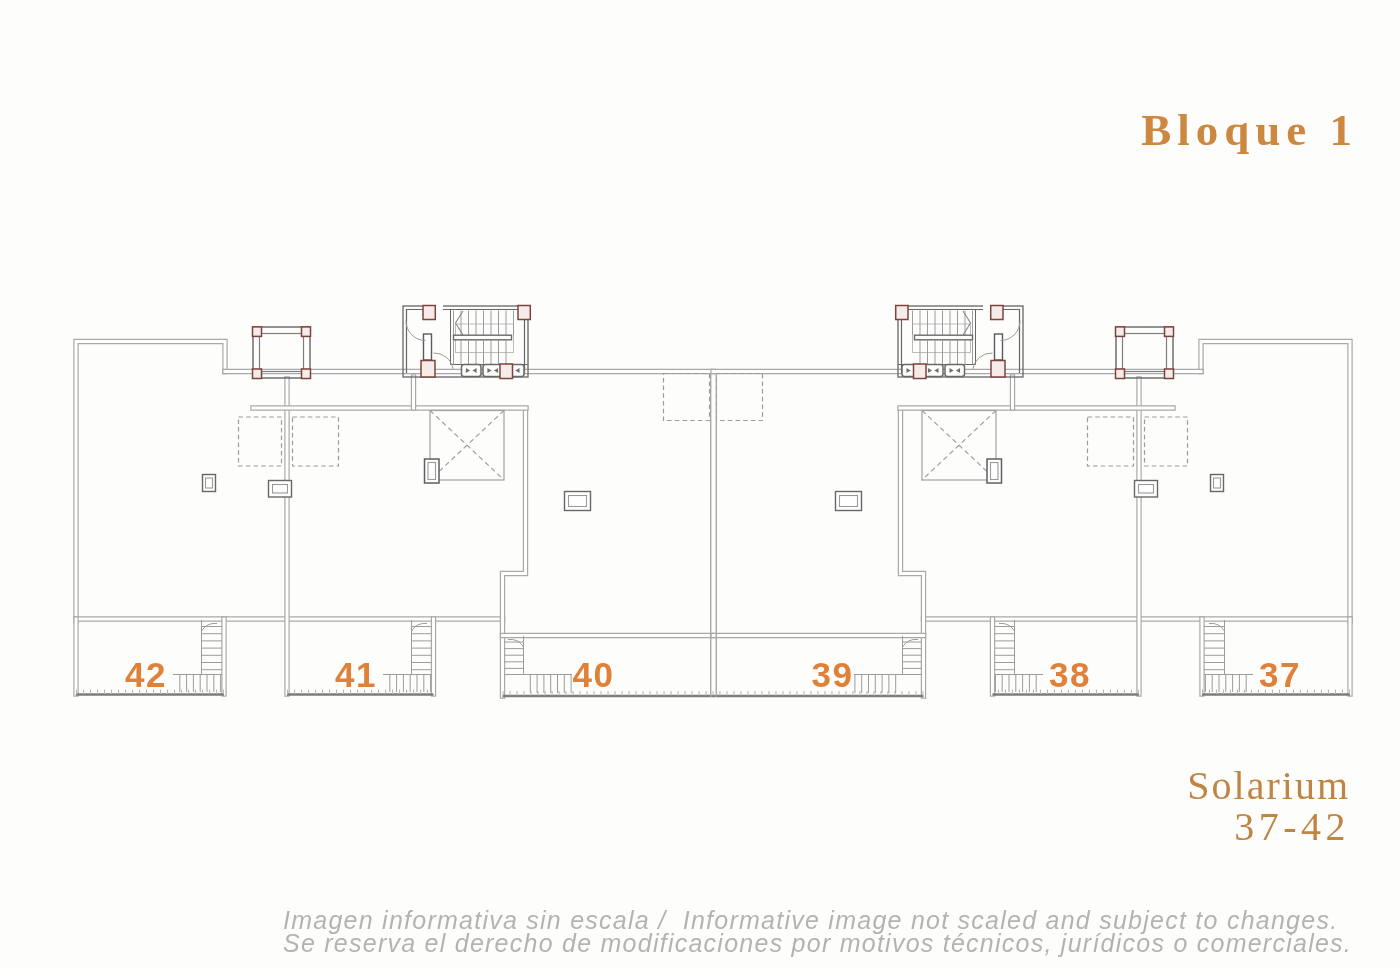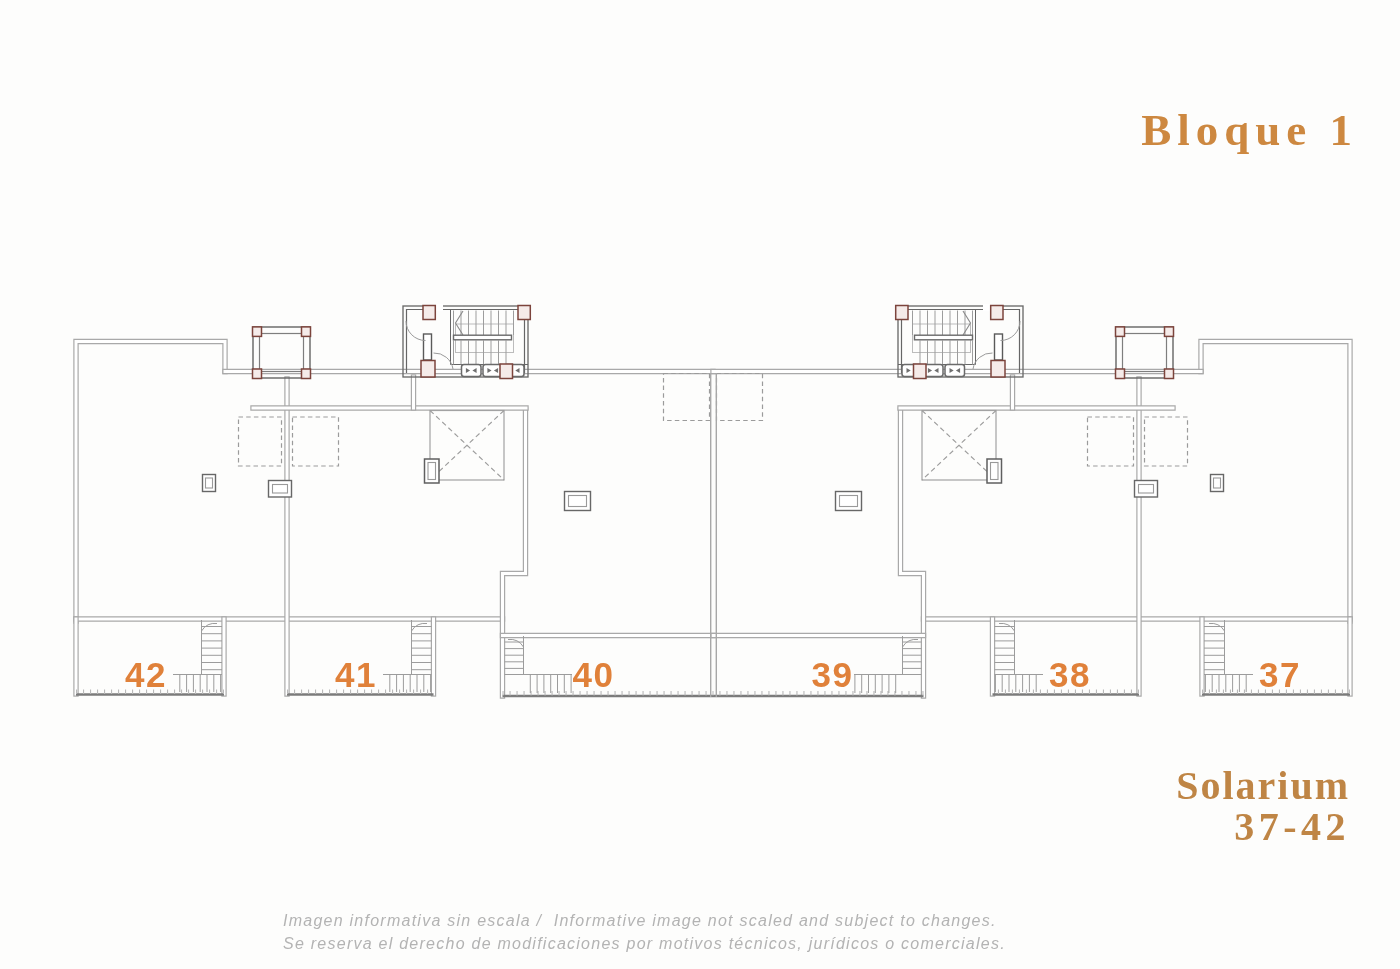--- a/index.html
+++ b/index.html
@@ -453,14 +453,14 @@
 
 <text x="832.5" y="687" text-anchor="middle" class="num">39</text>
 
 <text x="1070" y="687" text-anchor="middle" class="num">38</text>
 
 <text x="1280" y="687" text-anchor="middle" class="num">37</text>
 </svg>
 
 <div style="position:absolute; right:42px; top:96px; font-family:'Liberation Serif',serif; font-weight:bold; font-size:45px; letter-spacing:6px; color:#cd8840; white-space:nowrap;margin-top:8px;">Bloque 1</div>
 
-<div style="position:absolute; right:50px; top:765px; text-align:right; font-family:'Liberation Serif',serif; font-weight:bold; font-size:40px; color:#bf8545; line-height:41px; white-space:nowrap;"><span style="letter-spacing:2px;">Solarium</span><br><span style="letter-spacing:4.5px;margin-left:8px;">37-42</span></div>
-
-<div style="position:absolute; left:283px; top:909px; font-style:italic; font-size:16px; letter-spacing:1.25px; color:#b3b3b3; line-height:23px; white-space:nowrap;">Imagen informativa sin escala /&nbsp; Informative image not scaled and subject to changes.<br>Se reserva el derecho de modificaciones por motivos técnicos, jurídicos o comerciales.</div>
+<div style="position:absolute; right:50px; top:765px; text-align:right; font-family:'Liberation Serif',serif; font-weight:normal; font-size:40px; color:#bf8545; line-height:41px; white-space:nowrap;"><span style="letter-spacing:2px;">Solarium</span><br><span style="letter-spacing:4.5px;margin-left:8px;">37-42</span></div>
+
+<div style="position:absolute; left:283px; top:909px; font-style:italic; font-size:25px; letter-spacing:1.25px; color:#b3b3b3; line-height:23px; white-space:nowrap;">Imagen informativa sin escala /&nbsp; Informative image not scaled and subject to changes.<br>Se reserva el derecho de modificaciones por motivos técnicos, jurídicos o comerciales.</div>
 </body></html>

